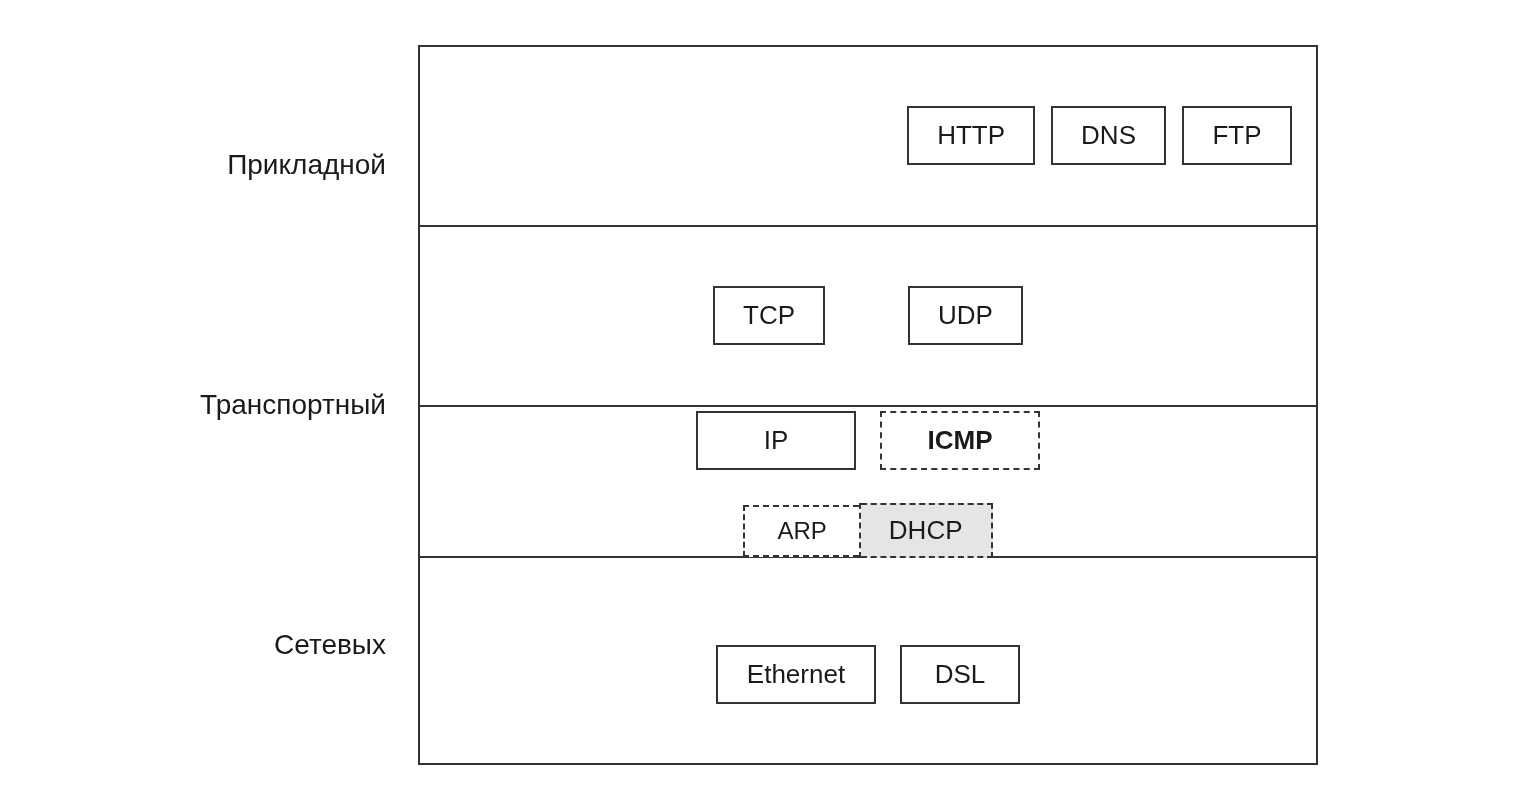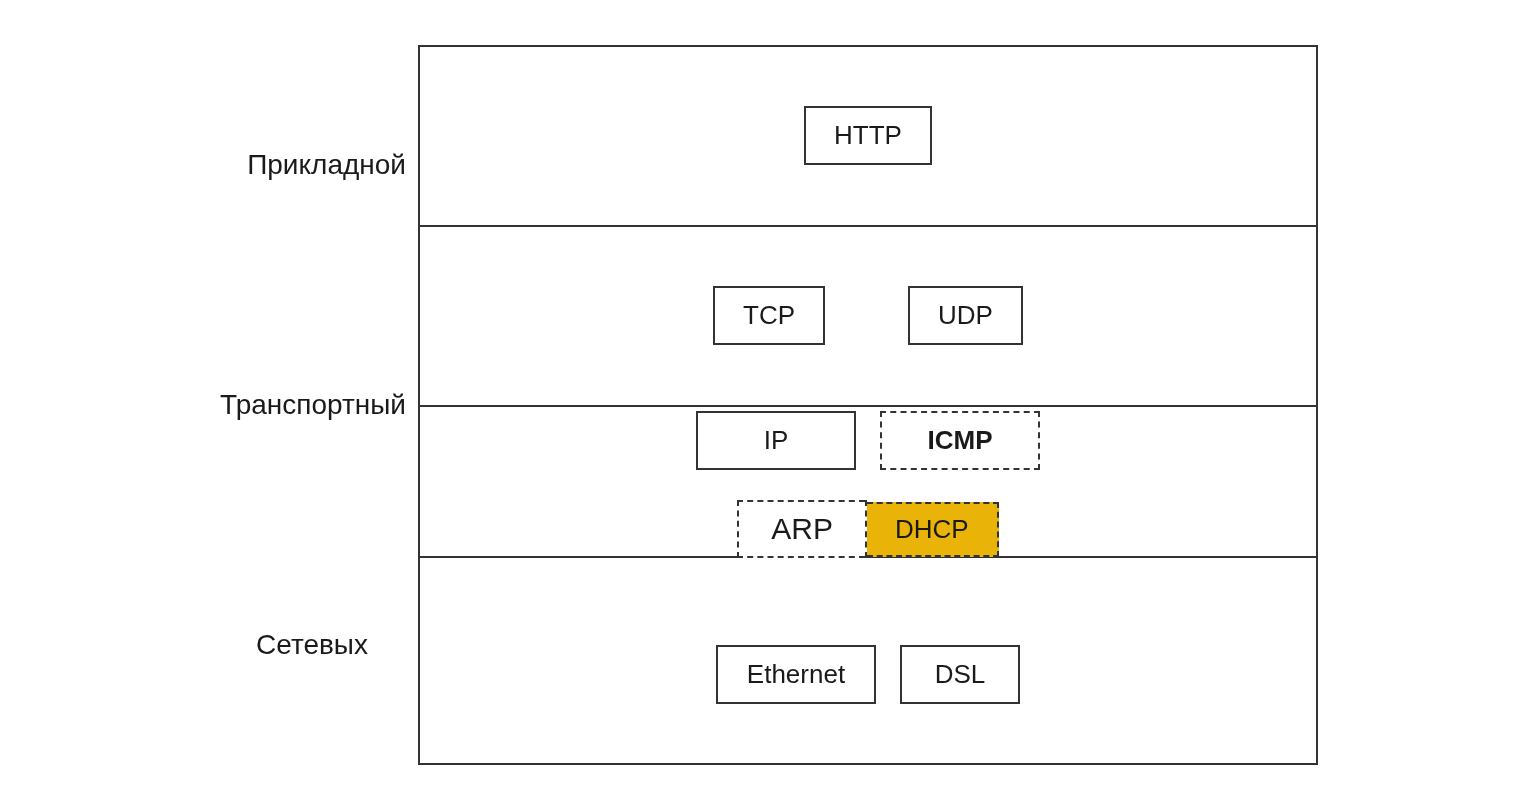--- a/index.html
+++ b/index.html
@@ -24,37 +24,37 @@
       align-items: stretch;
       width: 1100px;
       height: 720px;
     }
 
     .layer-labels {
       display: flex;
       flex-direction: column;
       justify-content: space-around;
       width: 200px;
-      padding-right: 12px;
+      padding-right: 32px;
     }
 
     .layer-label {
       display: flex;
       align-items: center;
       justify-content: flex-end;
       font-size: 28px;
       font-weight: normal;
       color: #1a1a1a;
       text-align: right;
       line-height: 1.2;
     }
 
     .layer-label.two-line {
-      flex-direction: column;
-      align-items: center;
+      flex-direction: row;
+      align-items: flex-start;
     }
 
     .diagram-grid {
       flex: 1;
       border: 2px solid #333;
       display: flex;
       flex-direction: column;
     }
 
     .layer-row {
@@ -93,20 +93,21 @@
       flex-direction: row;
       align-items: center;
       gap: 16px;
       width: 100%;
       justify-content: center;
     }
 
     
     .app-row {
       gap: 16px;
+      justify-content: flex-end;
     }
 
     
     .transport-row {
       gap: 83px;
     }
 
     
     .interface-row {
       gap: 24px;
@@ -114,33 +115,33 @@
 
     
     .network-layer-row {
       padding-bottom: 0;
       padding-top: 16px;
     }
 
     .dashed-box-arp {
       border: 2px dashed #333;
       padding: 10px 32px;
-      font-size: 30px;
+      font-size: 24px;
       color: #1a1a1a;
       background: #fff;
       text-align: center;
       border-right: none;
     }
 
     .dashed-box-dhcp {
       border: 2px dashed #333;
       padding: 10px 28px;
       font-size: 26px;
       color: #1a1a1a;
-      background: #eab308;
+      background: #e5e5e5;
       text-align: center;
       border-left: none;
     }
   </style>
 </head>
 <body>
 
 <div class="diagram-container">
 
   <div class="layer-labels">
@@ -154,20 +155,26 @@
       <span>Сетевых</span>
     </div>
   </div>
 
   <div class="diagram-grid">
 
     <div class="layer-row">
       <div class="protocols-row app-row">
         <div class="protocol-box">
           <span>HTTP</span>
+        </div>
+        <div class="protocol-box">
+          <span>DNS</span>
+        </div>
+        <div class="protocol-box">
+          <span>FTP</span>
         </div>
       </div>
     </div>
 
     <div class="layer-row">
       <div class="protocols-row transport-row">
         <div class="protocol-box">
           <span>TCP</span>
         </div>
         <div class="protocol-box">

